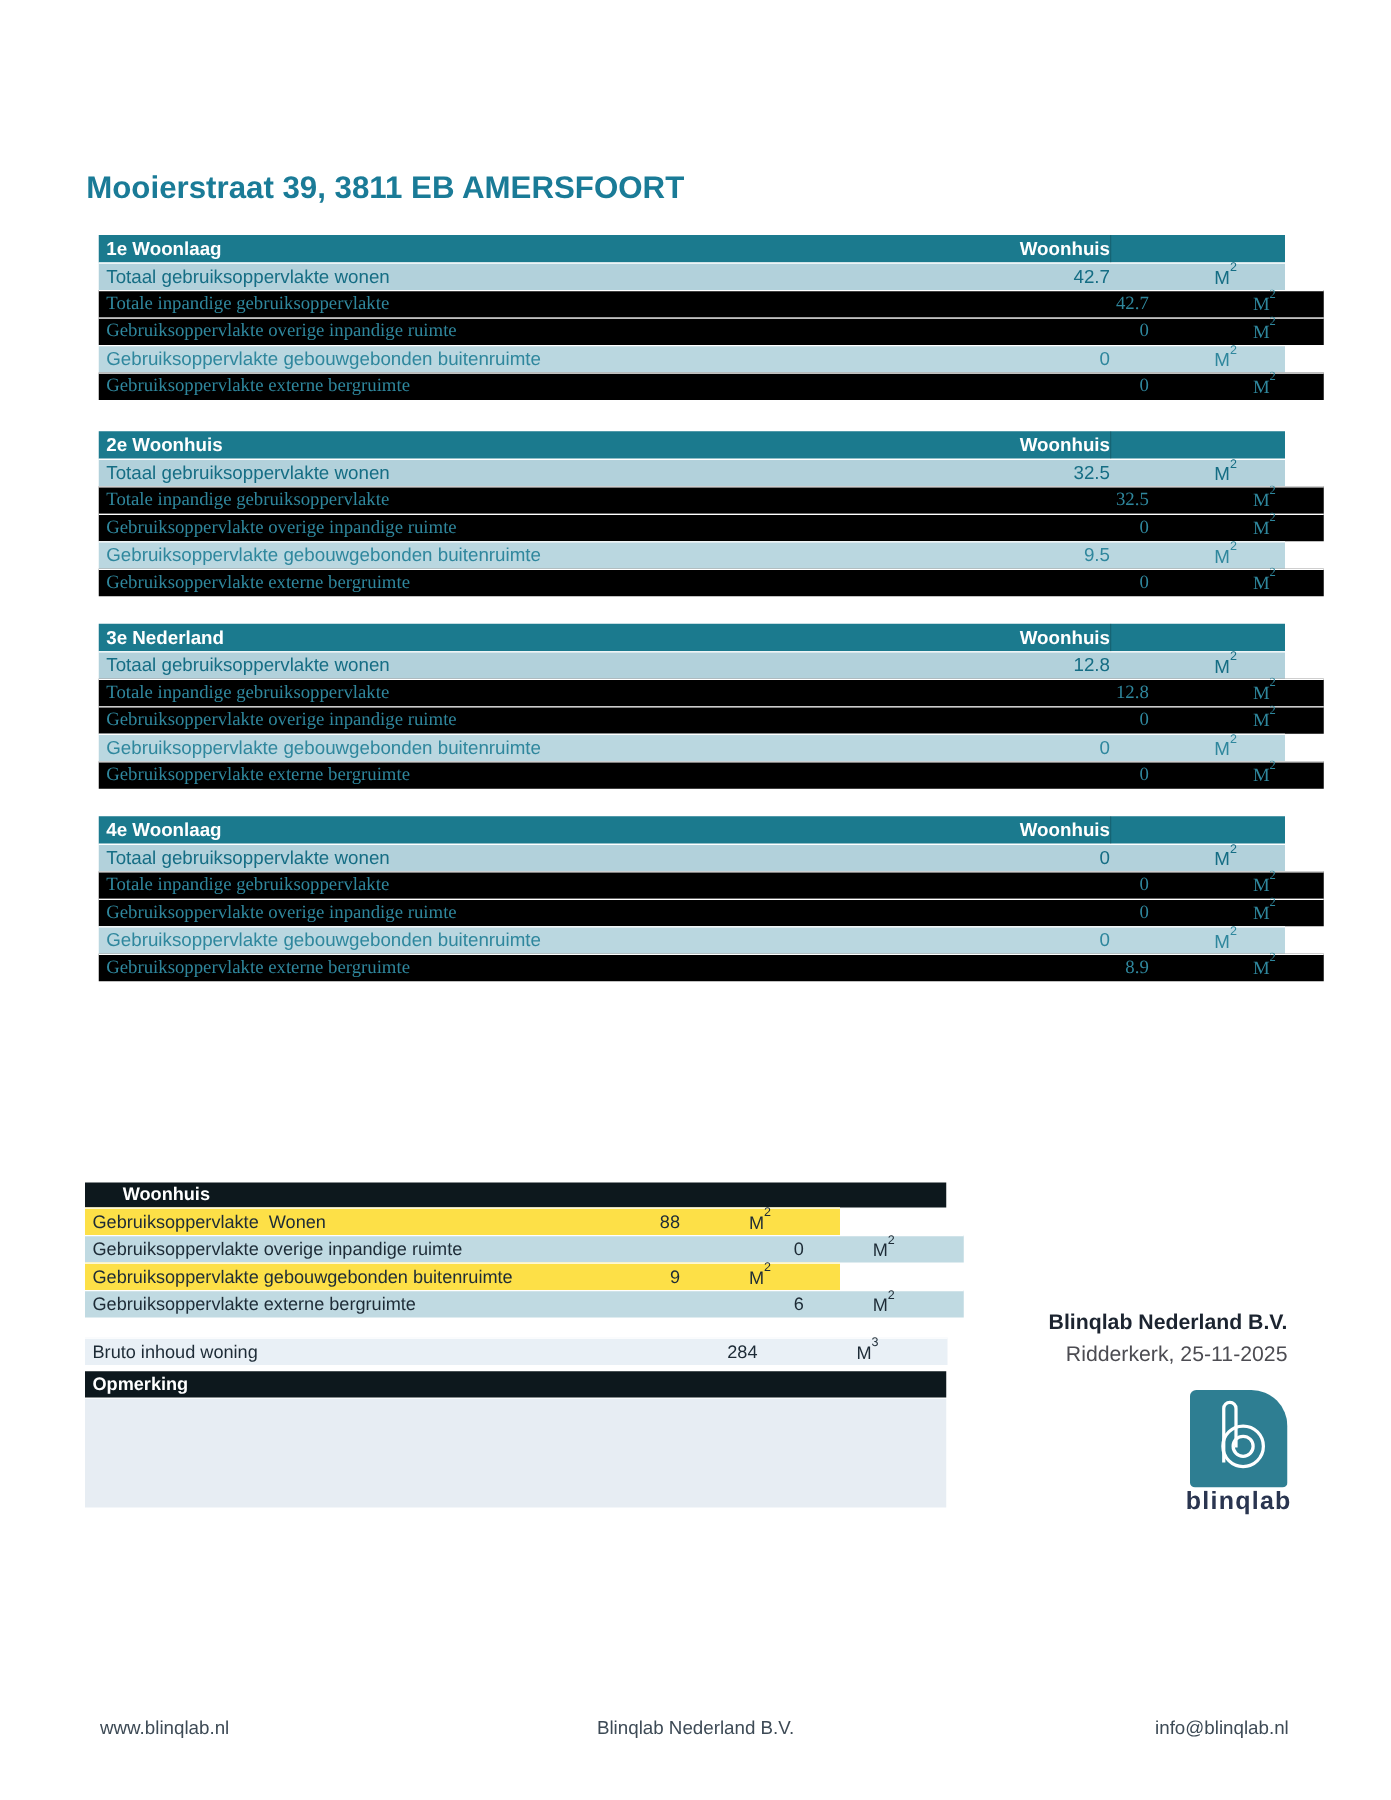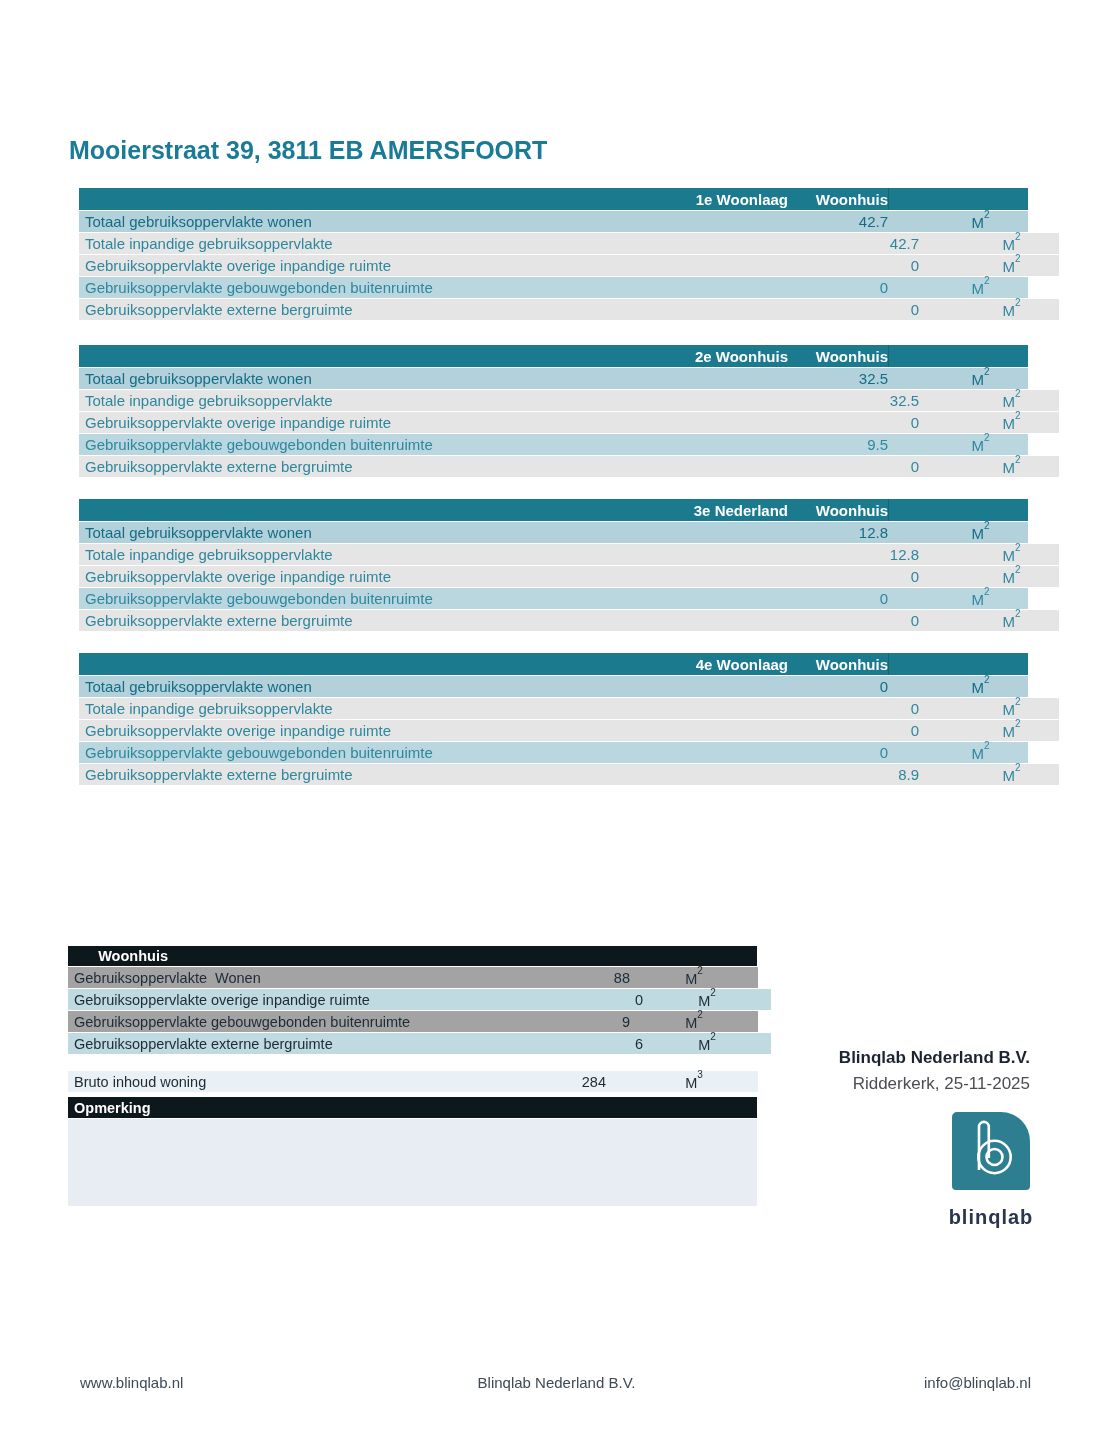--- a/index.html
+++ b/index.html
@@ -17,71 +17,71 @@
   }
 
   
   .ftable { position:absolute; left:79px; width:949px; }
   .ftable.t1 { top:188px; } .ftable.t2 { top:345px; }
   .ftable.t3 { top:499px; } .ftable.t4 { top:653px; }
   .fhead {
     height:22px; background:#1b7a8e; color:#ffffff; font-weight:bold;
     display:flex; align-items:center; font-size:15px;
   }
-  .fhead .lbl { flex:1; padding-left:6px; white-space:pre;text-align:right; }
+  .fhead .lbl { flex:1; padding-left:6px; white-space:pre; }
   .fhead .val { width:100px; text-align:right; }
   .fhead .unit { width:140px; height:100%; box-sizing:border-box; border-left:1px solid rgba(0,0,0,0.18); }
   .frow {
     display:flex; align-items:center; height:22px; font-size:15px;
     color:#2f879d; border-top:1px solid #ffffff; box-sizing:border-box;
   }
   .frow .lbl { flex:1; padding-left:6px; white-space:pre; overflow:hidden; }
   .frow .val { width:100px; text-align:right; }
   .frow .unit { width:140px; text-align:center; padding-left:45px; box-sizing:border-box; }
   .frow.total { background:#b2d1db; color:#156d84; font-weight:normal; }
-  .frow.light { background:#e5e5e5; width:980px; }
+  .frow.light { background:#000000; width:980px;font-family:Liberation Serif, serif; }
   .frow.medium { background:#bad7e0; }
   sup.u2 { font-size:10px; position:relative; top:-4px; }
 
   
   .ttable { position:absolute; left:68px; top:946px; width:689px; }
   .thead {
     height:20px; background:#0d181d; color:#ffffff; font-weight:bold;
     display:flex; align-items:center; font-size:14.5px;
   }
   .thead .lbl { flex:1; padding-left:6px; }
   .thead .val { width:100px; text-align:right; }
   .thead .unit { width:128px; }
   .trow {
     display:flex; align-items:center; height:22px; font-size:14.5px;
     color:#1d2b36; border-top:1px solid #ffffff; box-sizing:border-box;
   }
   .trow .lbl { flex:1; padding-left:6px; white-space:pre; }
   .trow .val { width:100px; text-align:right; }
   .trow .unit { width:128px; text-align:center; }
-  .trow.light { background:#a3a3a3; width:690px; }
+  .trow.light { background:#fde047; width:604px; }
   .trow.medium { background:#c0dae2; width:703px; }
   .trow.bruto { background:#e9f0f6; width:690px; margin-top:16px;gap:24px; }
 
   
   .opm { position:absolute; left:68px; top:1097px; width:689px;border-radius:14px; }
   .opm-head {
     height:21px; background:#0d181d; color:#ffffff; font-weight:bold;
     font-size:14.5px; display:flex; align-items:center; padding-left:6px; box-sizing:border-box;
   }
   .opm-body { height:87px; background:#e7edf3; margin-top:1px; }
 
   
   .sig { position:absolute; right:83px; top:1048px; text-align:right; }
   .sig-company { font-size:17px; font-weight:bold; color:#1c2430; }
   .sig-date { font-size:17px; color:#4c4c52; margin-top:6px; }
   .logo { position:absolute; left:948px; top:1112px; width:86px; text-align:center; }
   .logo svg { display:block; margin:0 auto; }
   .logo-wordmark {
-    margin-top:16px; font-size:20px; font-weight:bold; color:#2a3550; letter-spacing:1px;
+    margin-top:0; font-size:20px; font-weight:bold; color:#2a3550; letter-spacing:1px;
   }
 
   
   .footer-item { position:absolute; top:1374px; font-size:15px; color:#3d4a55; }
   .footer-left { left:80px; }
   .footer-center { left:0; width:1113px; text-align:center; }
   .footer-right { right:82px; }
 </style>
 </head>
 <body>

